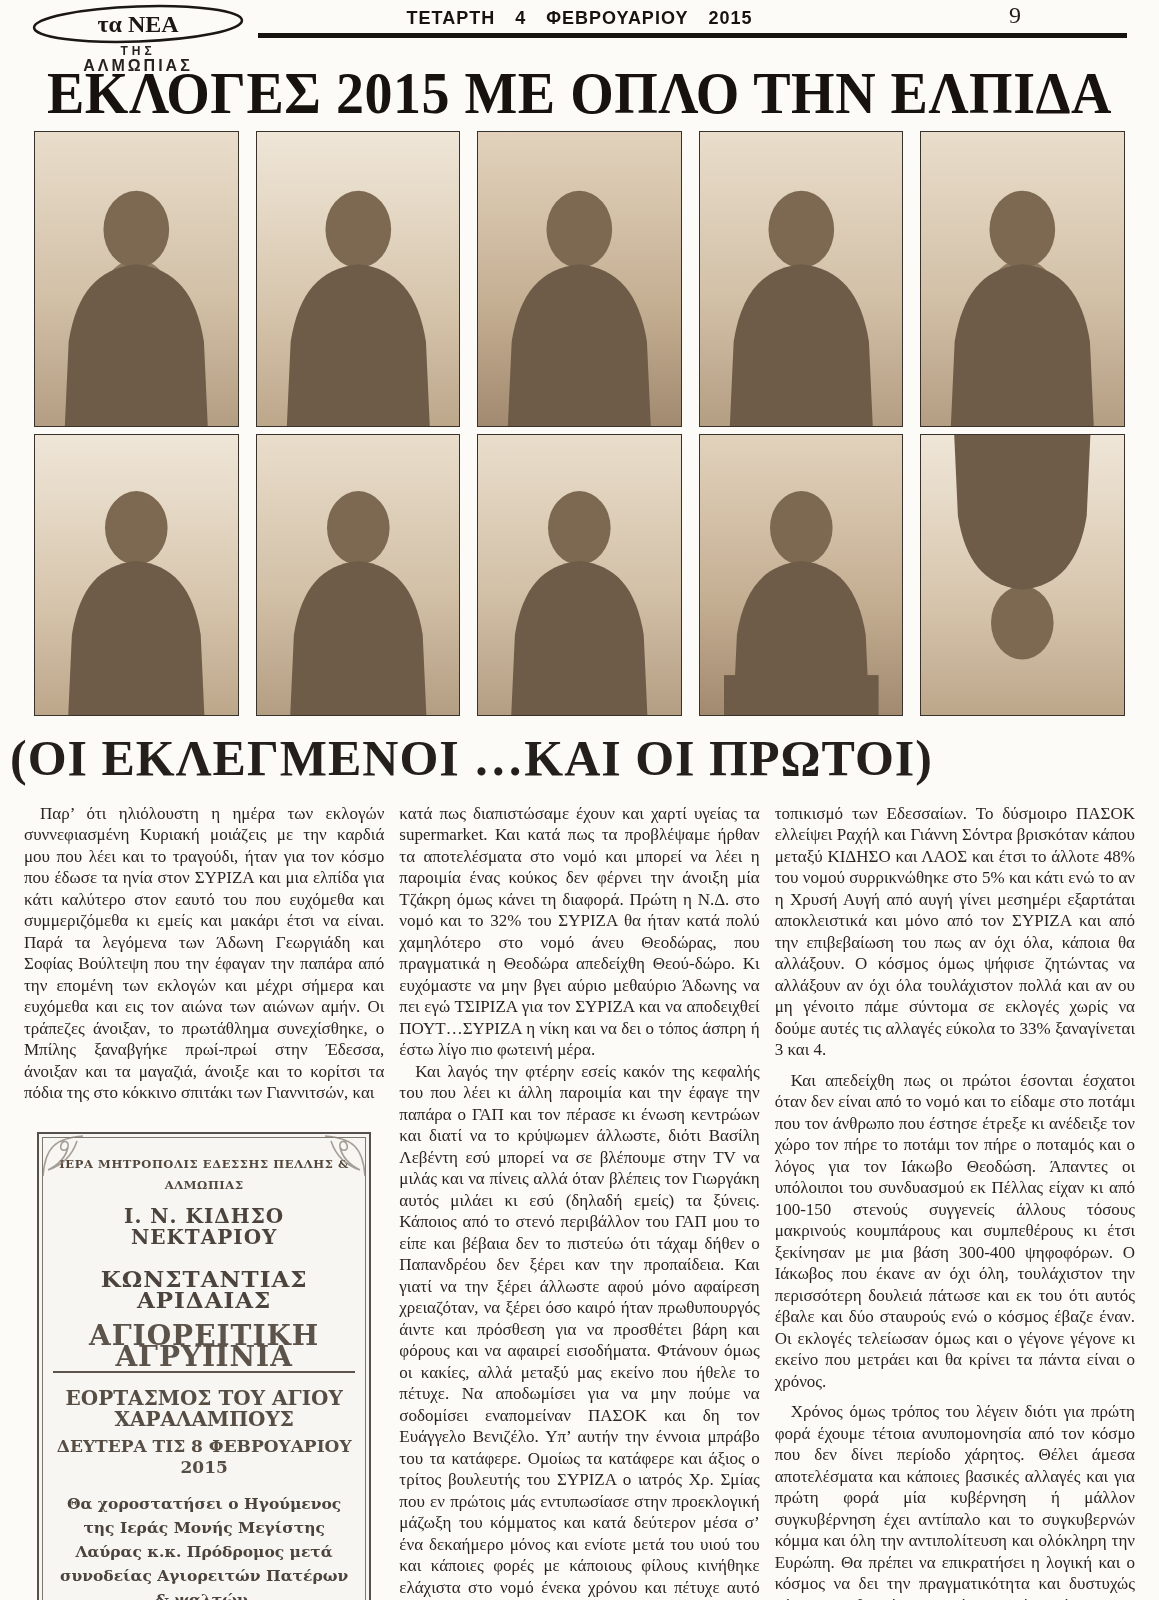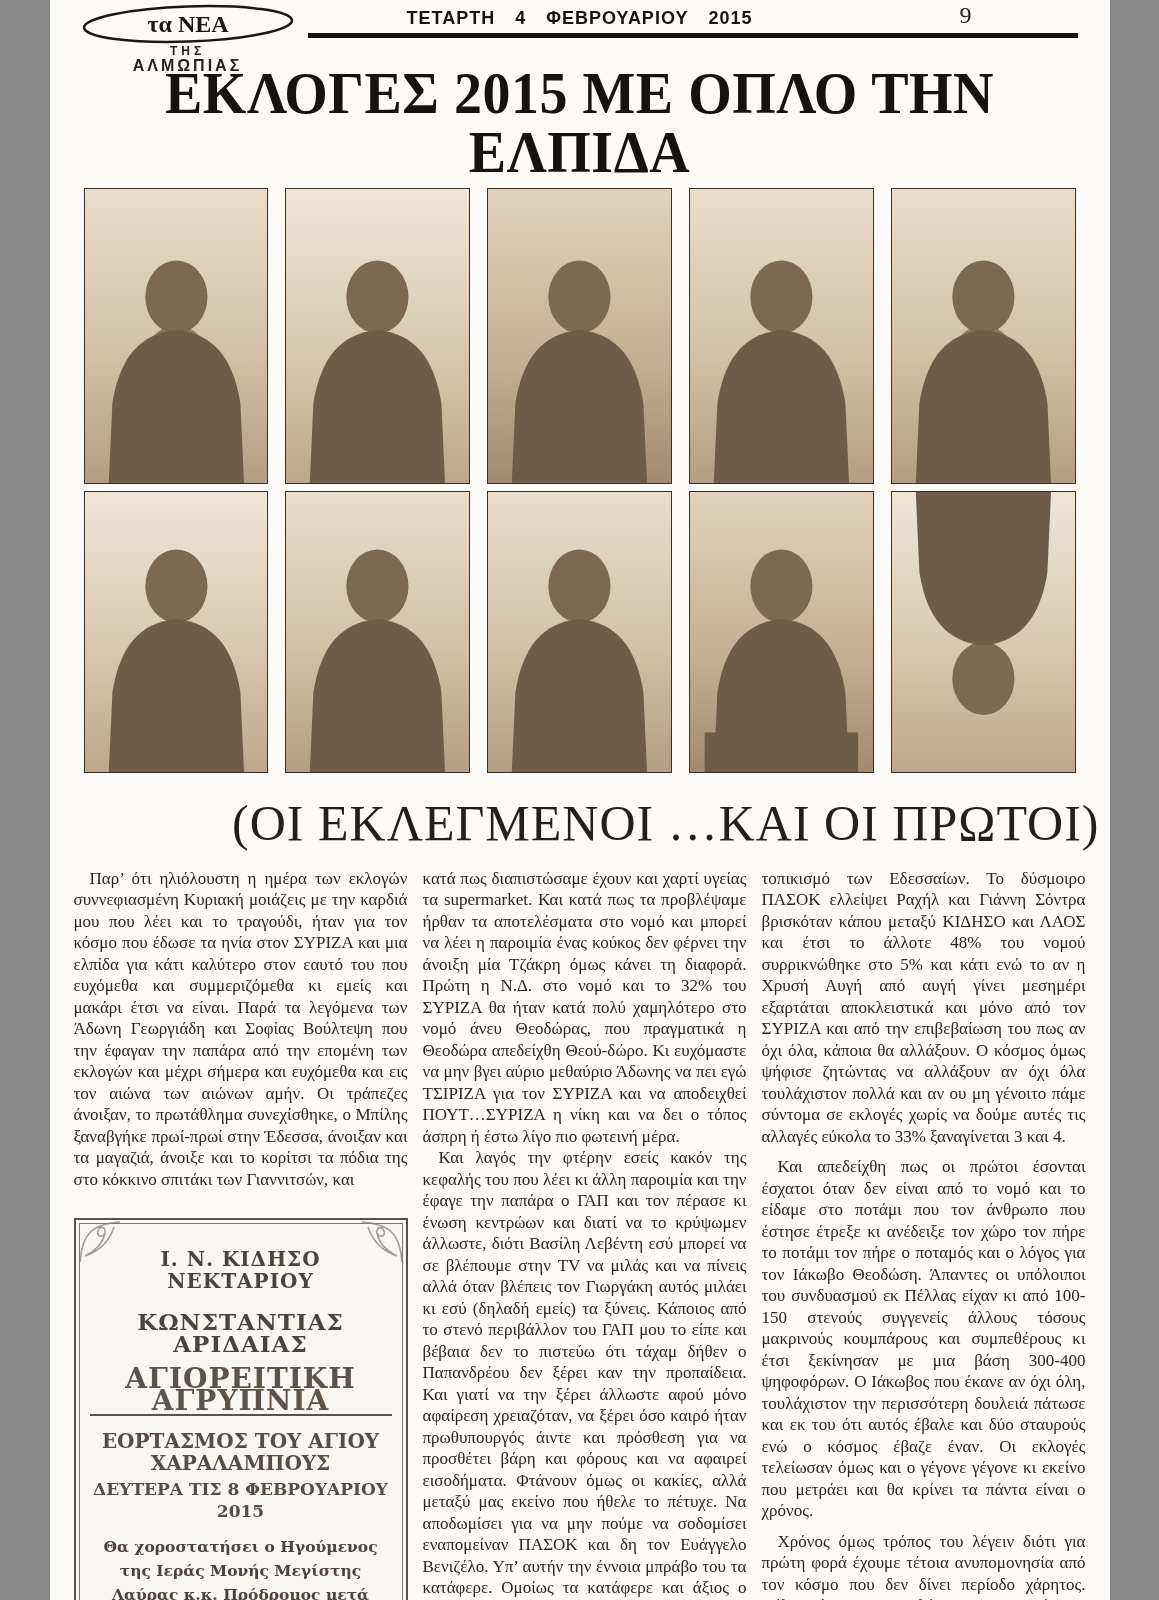--- a/index.html
+++ b/index.html
@@ -1,16 +1,16 @@
 <!DOCTYPE html>
 <html lang="el"><head>
 <meta charset="utf-8">
 <style>
   html,body{margin:0;padding:0;background:#888;}
-  .page{position:relative;width:1060px;height:1600px;margin:0 auto;background:#fcfbf8;
+  .page{position:relative;width:1159px;height:1600px;margin:0 auto;background:#fcfbf8;
         font-family:"Liberation Serif",serif;color:#26221e;overflow:hidden;}
 
   
   .masthead{position:relative;height:62px;}
   .logo{position:absolute;left:28px;top:4px;width:220px;text-align:center;line-height:1;}
   .logo svg{display:block;margin:0 auto;}
   .logo-sub1{font-family:"Liberation Sans",sans-serif;font-weight:bold;font-size:12px;letter-spacing:4px;margin-top:1px;}
   .logo-sub2{font-family:"Liberation Sans",sans-serif;font-weight:bold;font-size:16px;letter-spacing:3px;margin-top:1px;}
   .issue-date{position:absolute;left:0;right:0;top:8px;text-align:center;
               font-family:"Liberation Sans",sans-serif;font-weight:bold;font-size:18px;
@@ -29,22 +29,22 @@
                background:linear-gradient(180deg,#e9ddcb 0%,#d3c1a8 55%,#b49e83 100%);}
   figure.photo:nth-child(3n){background:linear-gradient(180deg,#e2d2bc 0%,#c4ae92 60%,#a18a6f 100%);}
   figure.photo:nth-child(4n+2){background:linear-gradient(180deg,#efe6d8 0%,#d9c8b0 55%,#bda78b 100%);}
   figure.photo svg{position:absolute;left:0;bottom:0;width:100%;height:92%;}
   figure.photo.flip svg{transform:rotate(180deg);bottom:auto;top:0;}
   .sil-body{fill:#6e5b48;}
   .sil-head{fill:#7d6852;}
   .sil-hair{fill:#8f7a62;}
 
   
-  .subheadline{margin:24px 10px 0;text-align:right;font-size:50px;letter-spacing:1px;
-               color:#241f1a;line-height:1.05;}
+  .subheadline{margin:16px 10px 0;text-align:left;font-size:50px;letter-spacing:1px;
+               color:#241f1a;line-height:1.05;font-weight:bold;}
 
   
   .article{margin:18px 24px 0;display:grid;grid-template-columns:1fr 1fr 1fr;gap:15px;
            font-size:17px;line-height:21.5px;text-align:justify;color:#2a2521;}
   .article p{margin:0;}
   .article p.ind{text-indent:16px;}
   .article p.gap{margin-top:9px;}
 
   
   .annbox{margin:28px auto 0;width:334px;border:2px solid #55504a;padding:3px;background:#f8f6f2;box-sizing:border-box;}
@@ -159,20 +159,21 @@
 
       <div class="annbox">
         <div class="annbox-inner">
           <svg class="flourish tl" viewBox="0 0 46 46">
             <path d="M44 4 C16 6 6 16 4 44 M38 9 C33 24 24 33 9 38 C19 33 27 25 29 15 C30 9 24 7 22 13 C20 19 27 20 29 15" fill="none" stroke="#8a8178" stroke-width="1.6"></path>
           </svg>
           <svg class="flourish tr" viewBox="0 0 46 46">
             <path d="M44 4 C16 6 6 16 4 44 M38 9 C33 24 24 33 9 38 C19 33 27 25 29 15 C30 9 24 7 22 13 C20 19 27 20 29 15" fill="none" stroke="#8a8178" stroke-width="1.6"></path>
           </svg>
 
+          <div class="ann-org">ΙΕΡΑ ΜΗΤΡΟΠΟΛΙΣ ΕΔΕΣΣΗΣ ΠΕΛΛΗΣ &amp; ΑΛΜΩΠΙΑΣ</div>
           <div class="ann-name1">Ι. Ν. ΚΙΔΗΣΟ ΝΕΚΤΑΡΙΟΥ</div>
           <div class="ann-name2">ΚΩΝΣΤΑΝΤΙΑΣ ΑΡΙΔΑΙΑΣ</div>
           <div><span class="ann-title">ΑΓΙΟΡΕΙΤΙΚΗ ΑΓΡΥΠΝΙΑ</span></div>
           <div class="ann-sub1">ΕΟΡΤΑΣΜΟΣ ΤΟΥ ΑΓΙΟΥ ΧΑΡΑΛΑΜΠΟΥΣ</div>
           <div class="ann-sub2">ΔΕΥΤΕΡΑ ΤΙΣ 8 ΦΕΒΡΟΥΑΡΙΟΥ 2015</div>
           <div class="ann-body">Θα χοροστατήσει ο Ηγούμενος της Ιεράς Μονής Μεγίστης Λαύρας κ.κ. Πρόδρομος μετά συνοδείας Αγιορειτών Πατέρων &amp; ψαλτών.</div>
           <div class="ann-body">Η έναρξη της όλης ακολουθείας &amp; Αγρυπνίας θα γίνει στις 7:00 μ.μ. με την υποδοχή των Ιερών Λειψάνων του Αγ. Χαραλάμπους, με παρουσία του Δημάρχου Αλμωπίας και τοπικών αρχόντων της περιοχής. Στο τέλος θα ακολουθήσει δεξίωση με το τυπικό του Αγίου Όρους στην παρακείμενη αίθουσα.</div>
 
         </div>
       </div>

